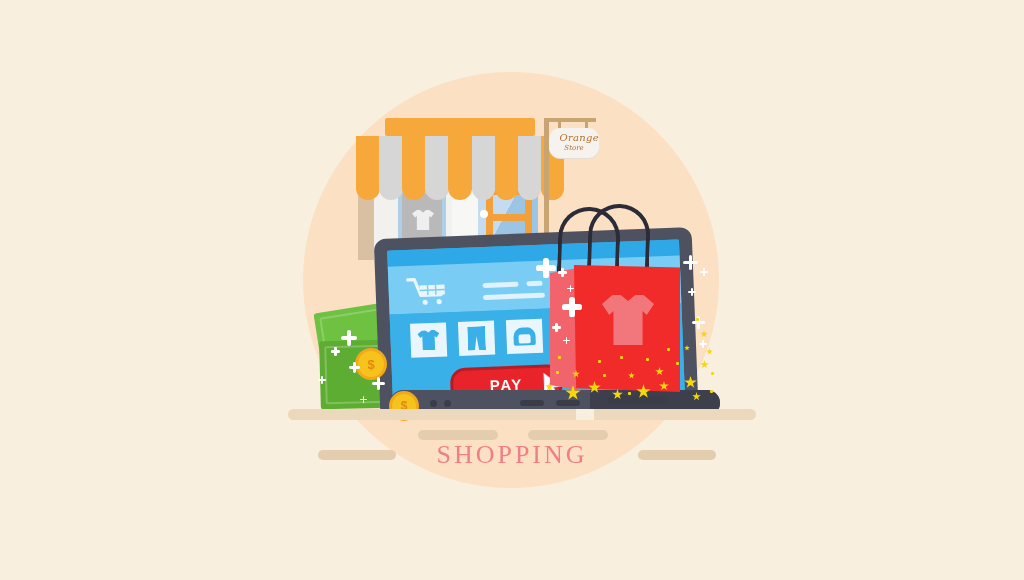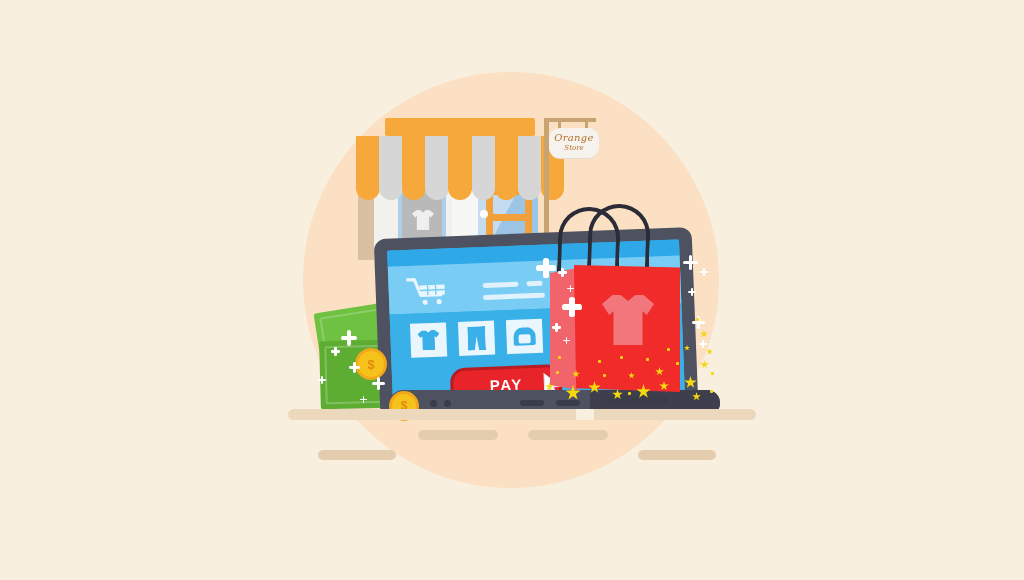--- a/index.html
+++ b/index.html
@@ -51,21 +51,21 @@
   .awn-scallop{left:356px;top:182px;width:208px;height:18px;}
   .awn-scallop span{position:absolute;top:0;width:26px;height:18px;border-radius:0 0 13px 13px;}
 
   
   .pole-v{left:544px;top:118px;width:5px;height:145px;background:#c8a472;}
   .pole-h{left:544px;top:118px;width:52px;height:4px;background:#c8a472;}
   .sign-hook1{left:558px;top:121px;width:3px;height:9px;background:#c8a472;}
   .sign-hook2{left:585px;top:121px;width:3px;height:9px;background:#c8a472;}
   .sign{left:549px;top:128px;width:50px;height:30px;border-radius:11px;background:#f6f3ee;
      box-shadow:0 1px 0 #e3ddd3;}
-  .sign-l1{position:absolute;left:0;right:0;top:4px;text-align:center;
+  .sign-l1{position:absolute;left:0;right:0;top:4px;text-align:right;
      font-family:"DejaVu Serif",serif;font-style:italic;font-size:10px;color:#b5712c;
      letter-spacing:.3px;}
   .sign-l2{position:absolute;left:0;right:0;top:16px;text-align:center;
      font-family:"DejaVu Serif",serif;font-style:italic;font-size:7px;color:#b5712c;}
 
   
   .bill{position:absolute;border-radius:3px;}
   .bill1{left:318px;top:305px;width:106px;height:66px;background:#6ec141;transform:rotate(-9deg);}
   .bill2{left:320px;top:340px;width:110px;height:68px;background:#5ead33;transform:rotate(-1.5deg);}
   .bill-edge{position:absolute;inset:5px;border:2px solid rgba(255,255,255,.22);border-radius:2px;}
@@ -343,13 +343,14 @@
       <div class="dotstar" style="left: 628px; top: 392px; width: 3px; height: 3px; background: rgb(245, 215, 14);"></div>
     </div>
 
   <div class="abs ground"></div>
   <div class="abs ground-gap"></div>
   <div class="abs dash" style="left:418px;top:430px;width:80px;"></div>
   <div class="abs dash" style="left:528px;top:430px;width:80px;"></div>
   <div class="abs dash" style="left:318px;top:450px;width:78px;"></div>
   <div class="abs dash" style="left:638px;top:450px;width:78px;"></div>
 
+  <div class="abs title">SHOPPING</div>
 </div>
 
 </body></html>

